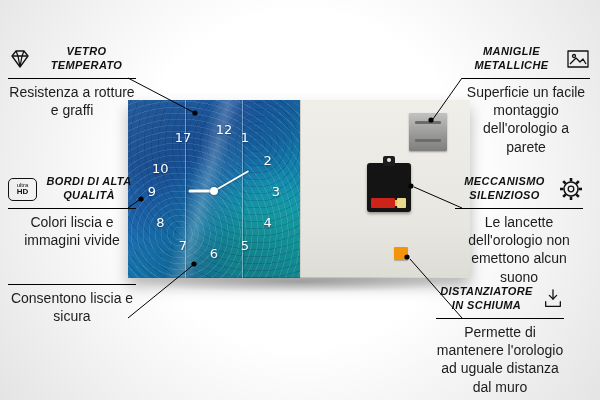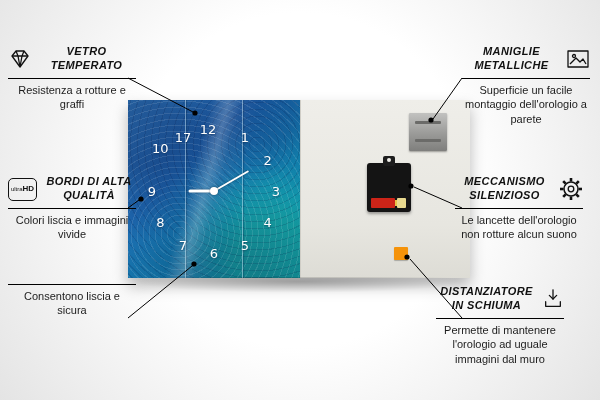--- a/index.html
+++ b/index.html
@@ -66,23 +66,23 @@
   
   .connectors{position:absolute;inset:0;pointer-events:none;}
 
   
   .callout{position:absolute;width:128px;color:#111;}
   .co-head{display:flex;align-items:center;gap:5px;min-height:34px;}
   .callout.right-side .co-head{flex-direction:row-reverse;}
   .co-icon{flex:0 0 auto;display:flex;align-items:center;justify-content:center;color:#111;}
   .co-title{flex:1;font-weight:bold;font-size:11px;letter-spacing:0.4px;text-align:center;line-height:1.25;font-style:italic;}
   .co-line{border-bottom:1.4px solid #000;margin-top:2px;}
-  .co-desc{margin-top:4px;font-size:11px;line-height:1.3;text-align:center;color:#1c1c1c;}
+  .co-desc{margin-top:4px;font-size:14px;line-height:1.3;text-align:center;color:#1c1c1c;}
   .uhd{width:27px;height:21px;border:1.4px solid #111;border-radius:5px;
-    display:flex;align-items:center;justify-content:center;line-height:1;}
+    display:flex;flex-direction:column;align-items:center;justify-content:center;line-height:1;}
   .uhd .t{font-size:6px;} .uhd .b{font-size:8px;font-weight:bold;}
 </style>
 </head>
 <body>
 
 <div class="stage">
 
   <div class="product">
     <div class="panel-front">
       <div class="swirl"></div>
@@ -92,23 +92,23 @@
       <div class="clock-face" id="clock-face">
           <span class="clock-num" style="left: 117px; top: 37.3064px;">1</span>
           <span class="clock-num" style="left: 139.694px; top: 60px;">2</span>
           <span class="clock-num" style="left: 148px; top: 91px;">3</span>
           <span class="clock-num" style="left: 139.694px; top: 122px;">4</span>
           <span class="clock-num" style="left: 117px; top: 144.694px;">5</span>
           <span class="clock-num" style="left: 86px; top: 153px;">6</span>
           <span class="clock-num" style="left: 55px; top: 144.694px;">7</span>
           <span class="clock-num" style="left: 32.3064px; top: 122px;">8</span>
           <span class="clock-num" style="left: 24px; top: 91px;">9</span>
-          <span class="clock-num" style="left: 32.3064px; top: 48px;">10</span>
+          <span class="clock-num" style="left: 32.3064px; top: 68px;">10</span>
           <span class="clock-num" style="left: 55px; top: 37.3064px;">17</span>
-          <span class="clock-num" style="left: 80px; top: 29px;">12</span>
+          <span class="clock-num" style="left: 96px; top: 29px;">12</span>
         </div>
       <div class="hand hour"></div>
       <div class="hand minute"></div>
       <div class="center-dot"></div>
     </div>
     <div class="panel-back">
       <div class="metal-plate">
         <div class="plate-slot"></div>
         <div class="plate-slot b"></div>
       </div>
@@ -207,31 +207,31 @@
             <line x1="17.3" y1="6.7" x2="19.8" y2="4.2"></line>
             <line x1="6.7" y1="17.3" x2="4.2" y2="19.8"></line>
           </g>
           <circle cx="12" cy="12" r="7" stroke-width="1.5"></circle>
           <circle cx="12" cy="12" r="2.8" stroke-width="1.3"></circle>
         </svg>
       </span>
       <span class="co-title">MECCANISMO SILENZIOSO</span>
     </div>
     <div class="co-line"></div>
-    <div class="co-desc">Le lancette dell'orologio non rotture alcun suono</div>
+    <div class="co-desc">Le lancette dell'orologio non emettono alcun suono</div>
   </div>
 
   <div class="callout right-side" style="left:436px;top:282px;">
     <div class="co-head">
       <span class="co-icon">
         <svg width="22" height="22" viewBox="0 0 24 24" fill="none" stroke="#111" stroke-width="1.4" stroke-linejoin="round" stroke-linecap="round">
           <path d="M12 2 V12"></path>
           <path d="M8 8 L12 12 L16 8"></path>
           <path d="M4 15 V20 H20 V15"></path>
         </svg>
       </span>
       <span class="co-title">DISTANZIATORE IN SCHIUMA</span>
     </div>
     <div class="co-line"></div>
-    <div class="co-desc">Permette di mantenere l'orologio ad uguale immagini dal muro</div>
+    <div class="co-desc">Permette di mantenere l'orologio ad uguale distanza dal muro</div>
   </div>
 
 </div>
 
 </body></html>

